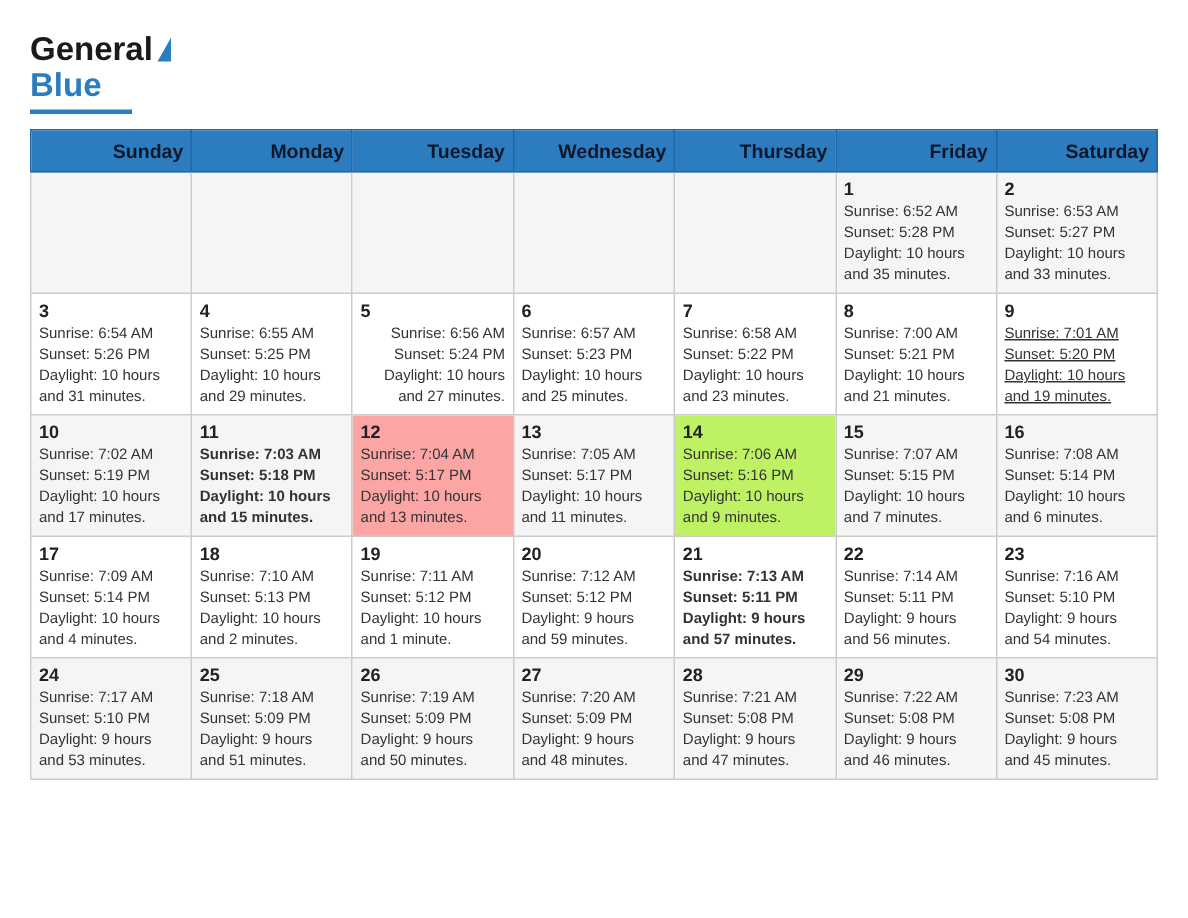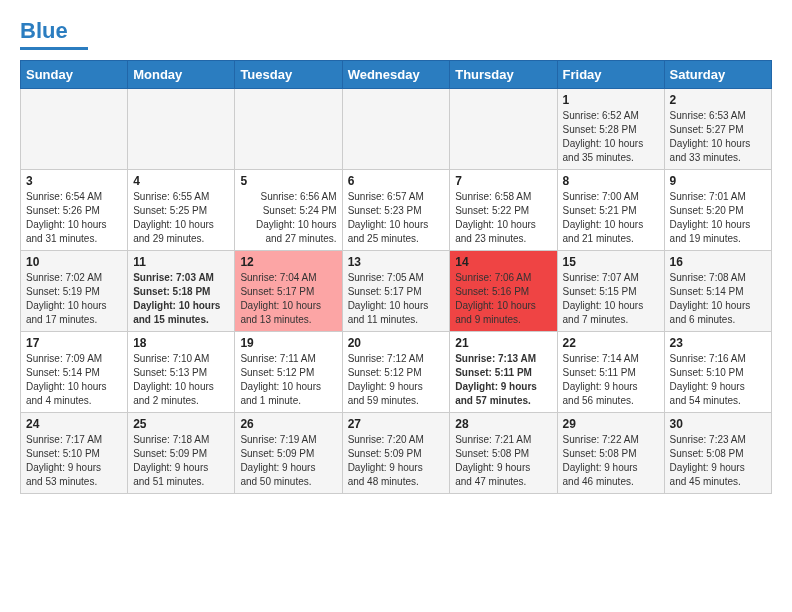--- a/index.html
+++ b/index.html
@@ -32,25 +32,25 @@
     .location {
       font-size: 16px;
       color: #555;
     }
     .calendar {
       width: 100%;
       border-collapse: collapse;
     }
     .calendar th {
       background: #2b7dc0;
-      color: #ffffff;
+      color: #0f172a;
       font-size: 13px;
       font-weight: bold;
       padding: 6px 5px;
-      text-align: left;
+      text-align: right;
       border: 1px solid #2166a8;
     }
     .calendar td {
       border: 1px solid #ccc;
       vertical-align: top;
       padding: 4px 5px;
       width: 108px;
       min-height: 80px;
       font-size: 10.5px;
       color: #222;
@@ -73,20 +73,24 @@
       color: #333;
       line-height: 1.4;
     }
     .empty { background: #f5f5f5 !important; }
   </style>
 </head>
 <body>
 
 <div class="header">
   <div class="logo">
+    <div style="display:flex;align-items:center;">
+      <span style="font-size:22px;font-weight:bold;color:#1a1a1a;">General</span>
+      <span style="display:inline-block;width:0;height:0;border-left:9px solid transparent;border-bottom:16px solid #2b7dc0;margin-left:3px;margin-bottom:0;"></span>
+    </div>
     <div style="display:flex;align-items:center;margin-top:-2px;">
       <span style="font-size:22px;font-weight:bold;color:#2b7dc0;">Blue</span>
     </div>
     <div style="width:68px;height:3px;background:#2b7dc0;margin-top:3px;"></div>
   </div>
   <div class="title-block">
     <div class="month-title"></div>
     <div class="location"></div>
   </div>
 </div>
@@ -163,21 +167,21 @@
         </td>
         <td style="background: rgb(255, 255, 255);">
           <span class="day-num">8</span>
           <div class="day-info" style="white-space: pre-line;">Sunrise: 7:00 AM
 Sunset: 5:21 PM
 Daylight: 10 hours
 and 21 minutes.</div>
         </td>
         <td style="background: rgb(255, 255, 255);">
           <span class="day-num">9</span>
-          <div class="day-info" style="white-space: pre-line;">Sunrise: 7:01 AM
+          <div class="day-info" style="white-space: pre-line; text-decoration: underline;">Sunrise: 7:01 AM
 Sunset: 5:20 PM
 Daylight: 10 hours
 and 19 minutes.</div>
         </td>
       </tr>
       <tr>
         <td style="background: rgb(245, 245, 245);">
           <span class="day-num">10</span>
           <div class="day-info" style="white-space: pre-line;">Sunrise: 7:02 AM
 Sunset: 5:19 PM
@@ -198,21 +202,21 @@
 Daylight: 10 hours
 and 13 minutes.</div>
         </td>
         <td style="background: rgb(245, 245, 245);">
           <span class="day-num">13</span>
           <div class="day-info" style="white-space: pre-line;">Sunrise: 7:05 AM
 Sunset: 5:17 PM
 Daylight: 10 hours
 and 11 minutes.</div>
         </td>
-        <td style="background: #ef4444;">
+        <td style="background: #bef264;">
           <span class="day-num">14</span>
           <div class="day-info" style="white-space: pre-line;">Sunrise: 7:06 AM
 Sunset: 5:16 PM
 Daylight: 10 hours
 and 9 minutes.</div>
         </td>
         <td style="background: rgb(245, 245, 245);">
           <span class="day-num">15</span>
           <div class="day-info" style="white-space: pre-line;">Sunrise: 7:07 AM
 Sunset: 5:15 PM

